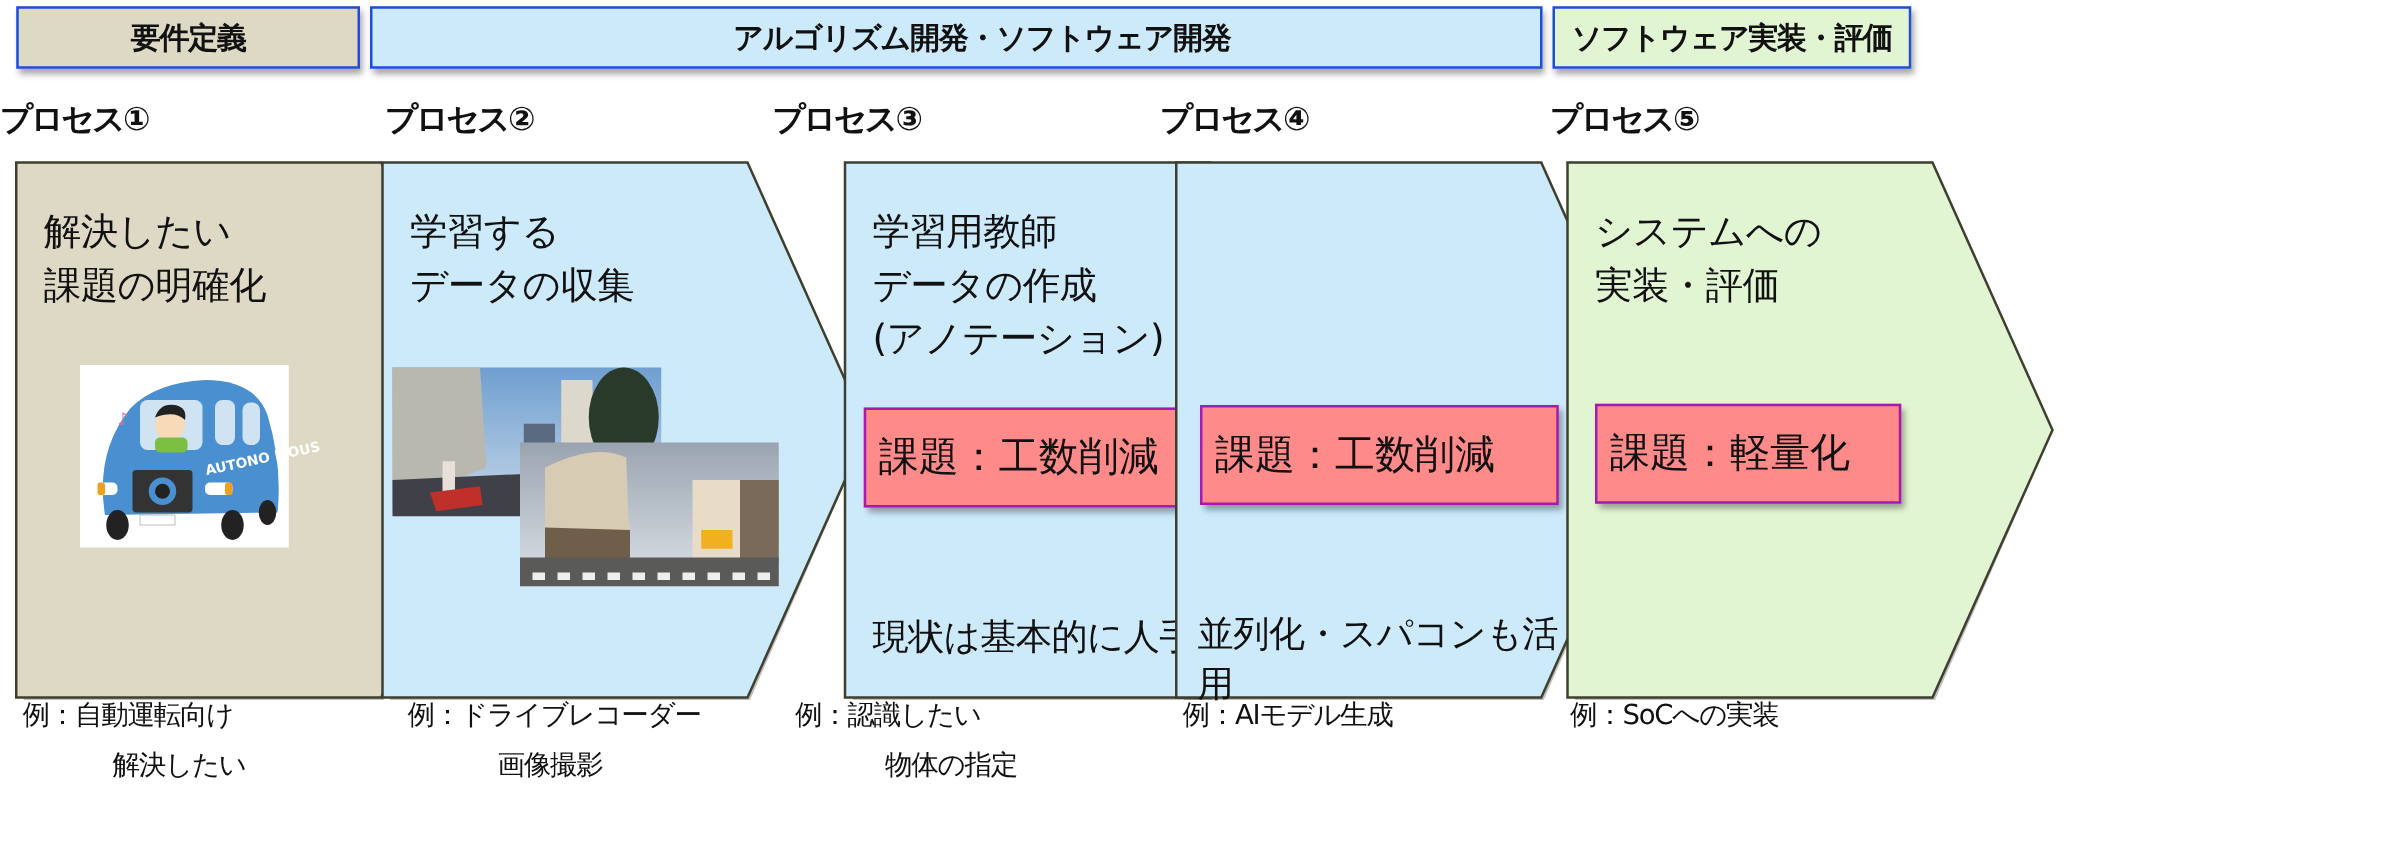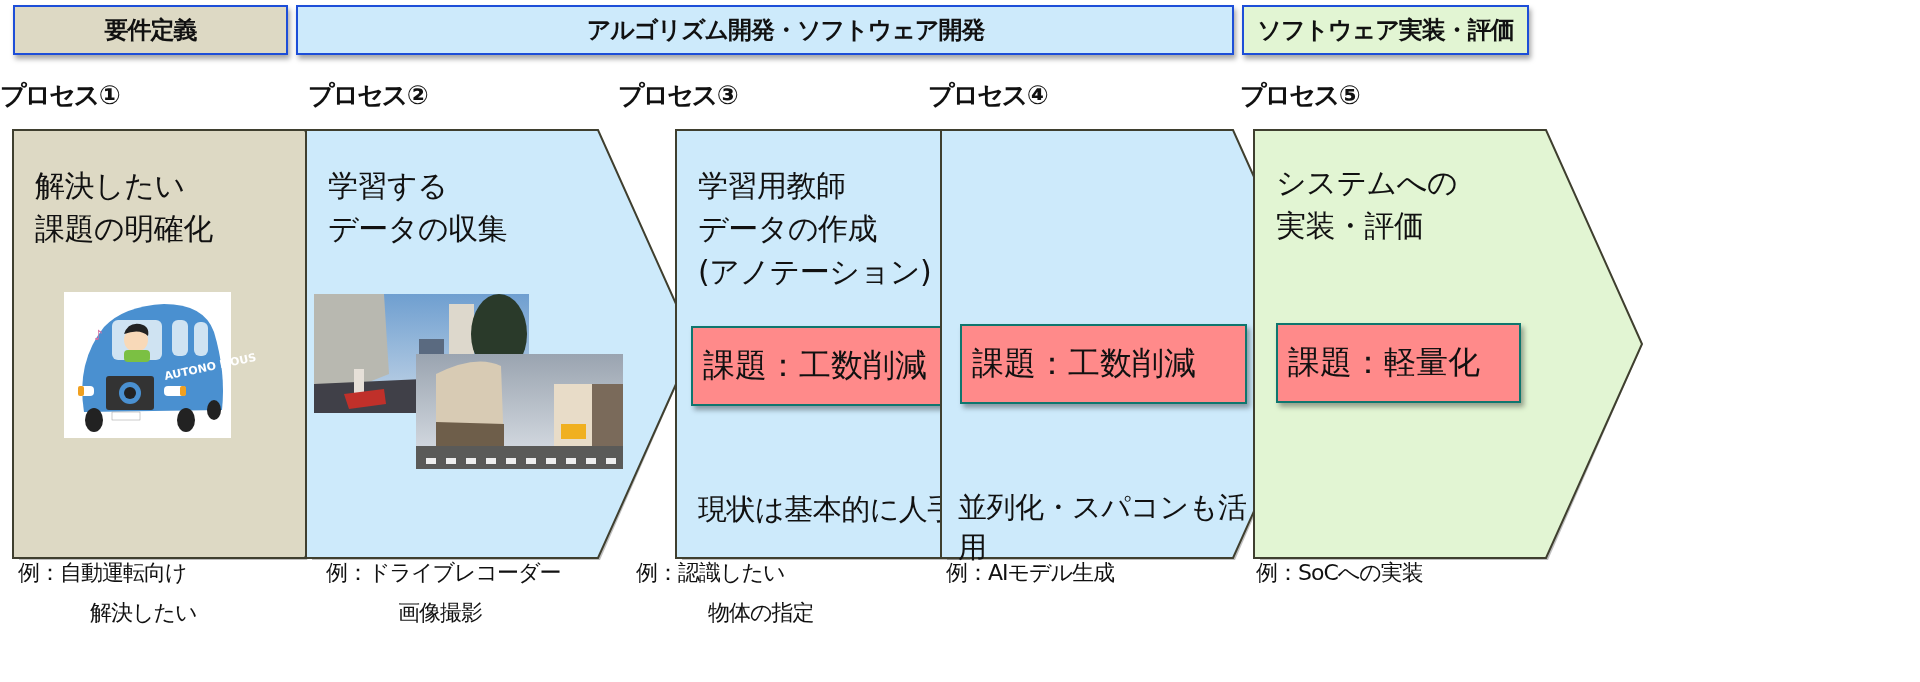--- a/index.html
+++ b/index.html
@@ -18,21 +18,21 @@
     font-weight: bold; font-size: 26px; letter-spacing: -2px;
   }
   .chev { position: absolute; top: 128px; width: 318px; height: 432px; }
   .chev svg { position: absolute; left: 0; top: 0; overflow: visible; }
   .chev-text {
     position: absolute; left: 22px; top: 36px; font-size: 30px; line-height: 43px;
     white-space: pre-line; letter-spacing: -0.5px;
   }
   .issue {
     position: absolute; height: 80px; box-sizing: border-box;
-    background: #ff8a8a; border: 2px solid #0f766e; box-shadow: 3px 4px 5px rgba(0,0,0,0.35);
+    background: #ff8a8a; border: 2px solid #a21caf; box-shadow: 3px 4px 5px rgba(0,0,0,0.35);
     display: flex; align-items: center; padding-left: 10px;
     font-size: 32px; letter-spacing: 0px;
   }
   .note { position: absolute; font-size: 29px; letter-spacing: -0.5px; }
   .example {
     position: absolute; top: 553px; font-size: 22px; line-height: 40px; letter-spacing: -1px;
   }
   .example .second { display: block; padding-left: 72px; }
   .photo { position: absolute; }
 </style>
@@ -155,21 +155,21 @@
 
 <div class="chev" style="left:941px;">
   <svg width="318" height="432">
     <polygon points="4,6 292,6 384,218 292,428 4,428" fill="rgba(0,0,0,0.25)" transform="translate(2,4)"></polygon>
     <polygon points="0,0 292,0 388,214 292,428 0,428" transform="translate(0,2)" fill="#cdeafb" stroke="#3f3f2f" stroke-width="2"></polygon>
   </svg>
   <div class="issue" style="left:19px; top:196px; width:287px;">課題：工数削減</div>
   <div class="note" style="left:17px; top:360px;">並列化・スパコンも活用</div>
 </div>
 
-<div class="chev" style="left:1254px;font-family:Liberation Mono, monospace;">
+<div class="chev" style="left:1254px;">
   <svg width="318" height="432">
     <polygon points="4,6 292,6 384,218 292,428 4,428" fill="rgba(0,0,0,0.25)" transform="translate(2,4)"></polygon>
     <polygon points="0,0 292,0 388,214 292,428 0,428" transform="translate(0,2)" fill="#e2f5d3" stroke="#3f3f2f" stroke-width="2"></polygon>
   </svg>
   <div class="chev-text">システムへの
 実装・評価</div>
   <div class="issue" style="left:22px; top:195px; width:245px;">課題：軽量化</div>
 </div>
 
 <div class="example" style="left:18px;">

